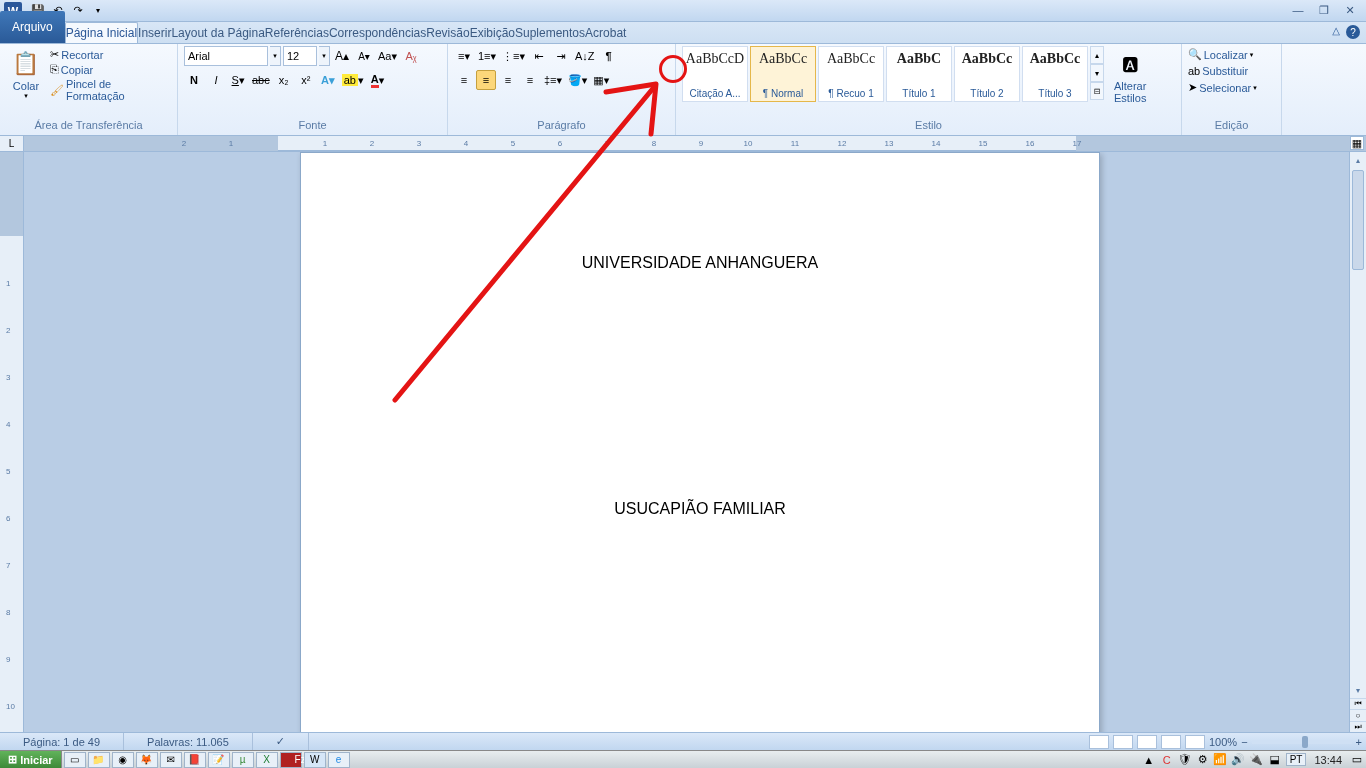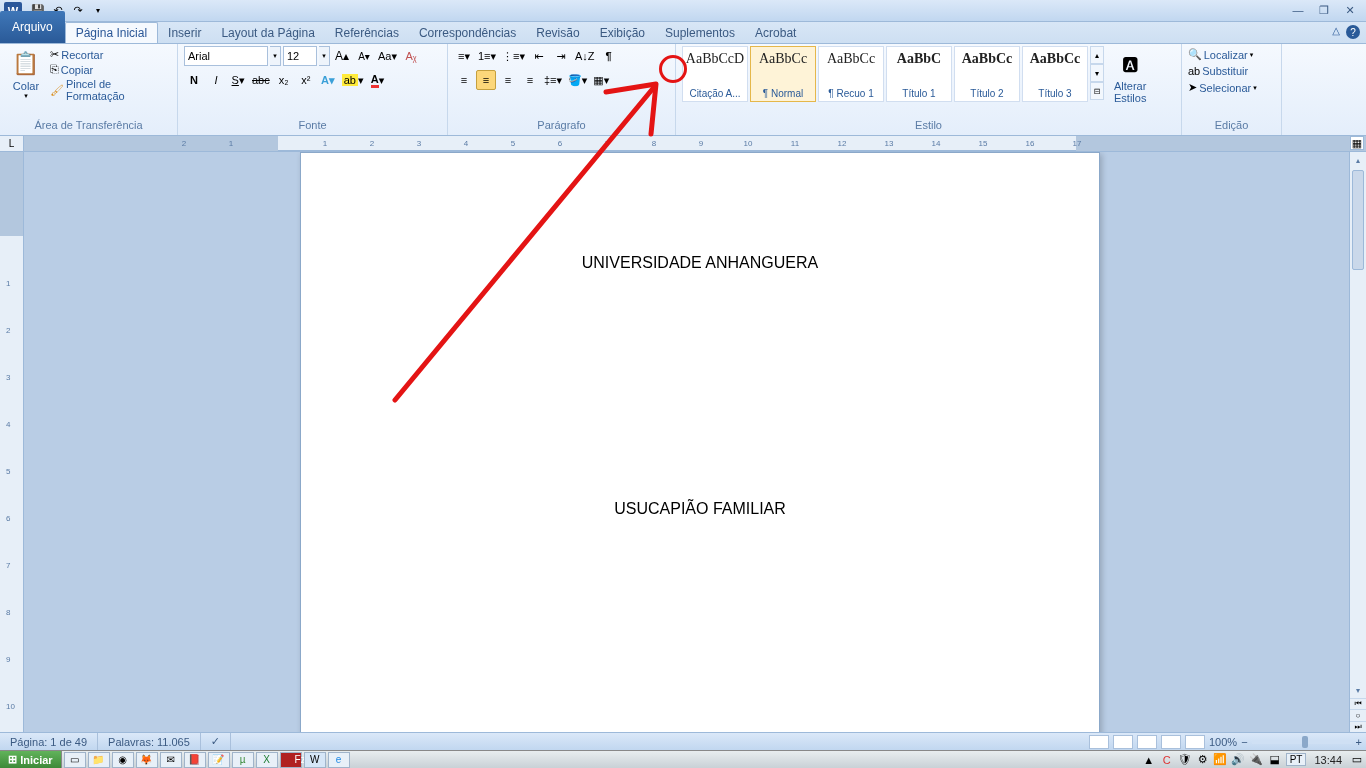--- a/index.html
+++ b/index.html
@@ -10,21 +10,21 @@
 .title-bar .app-icon { width: 18px; height: 18px; margin: 0 4px; background: #2b579a; color:#fff; display:flex;align-items:center;justify-content:center;font-weight:bold;font-size:11px;border-radius:2px; }
 .qat { display: flex; gap: 4px; margin-left: 4px; }
 .qat .q { width: 16px; height: 16px; display:flex;align-items:center;justify-content:center; }
 .title-text { position:absolute; left:0; right:0; text-align:center; color:#3b5a82; font-size:12px; pointer-events:none; }
 .win-controls { position:absolute; right:4px; top:2px; display:flex; gap:2px; }
 .win-controls .wc { width:24px; height:16px; display:flex;align-items:center;justify-content:center; color:#3b5a82; }
 
 
 .tabs { background: linear-gradient(#d8e6f6,#cddff2); height: 22px; display:flex; align-items:flex-end; border-bottom:1px solid #9db9d9; position:relative;}
 .file-tab { background: linear-gradient(#3f77b8,#2a5a98); color:#fff; padding: 3px 12px; font-size:12px; height:32px; display:flex;align-items:center; border-radius:2px 2px 0 0; }
-.tab { padding: 3px 10px; color:#3b5a82; font-size:12px; cursor:pointer; }
+.tab { padding: 3px 0; color:#3b5a82; font-size:12px; cursor:pointer; }
 .tab.active { background:#f5f9fe; border:1px solid #9db9d9; border-bottom:none; border-radius:2px 2px 0 0; color:#2b5797; }
 .help-btn { position:absolute; right:6px; top:3px; display:flex; gap:6px; color:#2a5a98;}
 
 
 .ribbon { background: linear-gradient(#f5f9fe,#e4eefb); height: 92px; display:flex; border-bottom:1px solid #9db9d9; }
 .group { border-right: 1px solid #c7d8ec; padding: 2px 6px 2px 6px; display:flex; flex-direction:column; justify-content:space-between; position:relative; }
 .group-body { display:flex; align-items:flex-start; gap:4px; }
 .group-label { text-align:center; color:#5a7ba5; font-size:11px; padding-bottom:2px; position:relative;}
 .vstack { display:flex; flex-direction:column; gap:2px; }
 .hstack { display:flex; gap:2px; align-items:center; }
@@ -71,21 +71,21 @@
 .scrollbar-v .arr.top{top:0;} .scrollbar-v .arr.bot{bottom:34px;}
 .scrollbar-v .nav{position:absolute; bottom:0; height:34px; left:0; right:0; display:flex;flex-direction:column;}
 .scrollbar-v .nav div{flex:1;display:flex;align-items:center;justify-content:center;border-top:1px solid #c7d8ec; font-size:8px;}
 
 
 .anno-circle { position:absolute; left:659px; top:55px; width:28px; height:28px; border:3px solid #e41414; border-radius:50%; z-index:50; pointer-events:none;}
 .anno-arrow { position:absolute; z-index:50; pointer-events:none; left:390px; top:68px; }
 
 
 .status-bar { position:absolute; bottom:18px; left:0; right:0; height:18px; background:linear-gradient(#dbe8f8,#c1d7f0); border-top:1px solid #9db9d9; display:flex; align-items:center; font-size:11px; color:#3b5a82;}
-.status-bar .cell { padding:0 10px; border-right:1px solid #a9c0dc; height:100%; display:flex; align-items:center;}
+.status-bar .cell { padding:0 23px; border-right:1px solid #a9c0dc; height:100%; display:flex; align-items:center;}
 .status-right { position:absolute; right:4px; display:flex; align-items:center; gap:4px;}
 .view-btn { width:20px; height:14px; border:1px solid #a9c0dc; background:#fff; display:inline-block;}
 .zoom-slider { width:100px; height:4px; background:#cfe0f4; position:relative;}
 .zoom-slider::after{content:"";position:absolute;left:50%;top:-4px;width:6px;height:12px;background:#8ba8c9;border-radius:2px;}
 
 
 .taskbar { position:absolute; bottom:0; left:0; right:0; height:18px; background:linear-gradient(#e8edef,#c9d1d6); border-top:1px solid #888; display:flex; align-items:center; font-size:11px;}
 .start-btn { background:linear-gradient(#61b35b,#3e8a38); color:#fff; padding:0 8px; height:100%; display:flex;align-items:center; font-weight:bold; border-right:1px solid #888;}
 .task-icons { display:flex; gap:2px; margin-left:2px;}
 .task-icons .ti { width:22px; height:16px; border:1px solid #a0b4ca; background:#e8f0f8; display:flex;align-items:center;justify-content:center; font-size:10px;}

